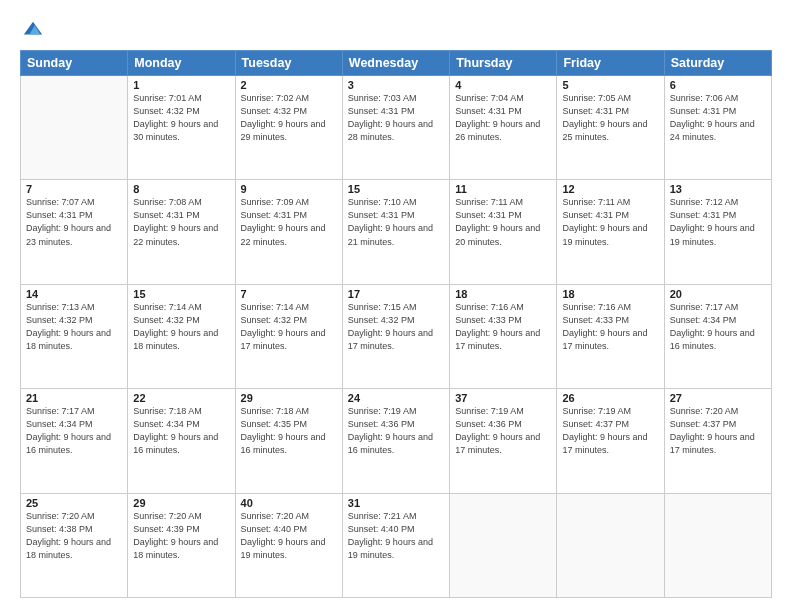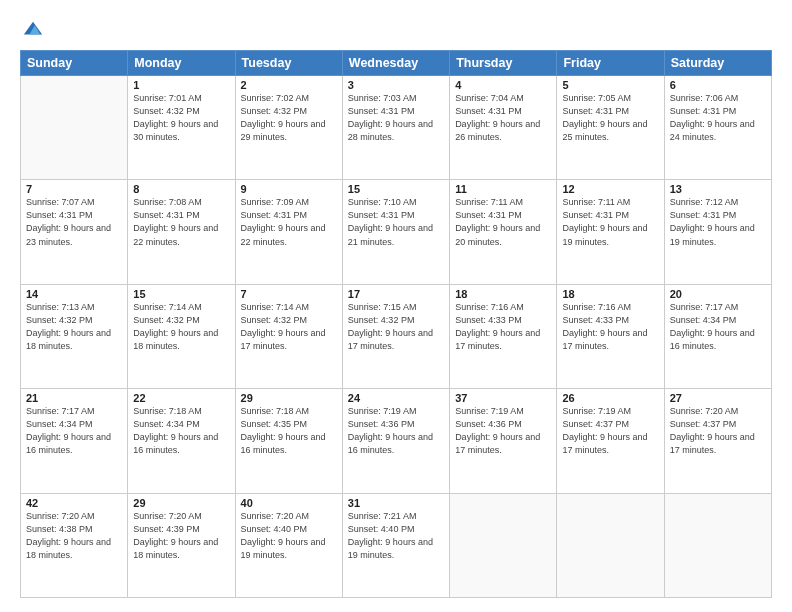--- a/index.html
+++ b/index.html
@@ -255,21 +255,21 @@
             <span class="day-number">26</span>
             <div class="day-info">Sunrise: 7:19 AM<br>Sunset: 4:37 PM<br>Daylight: 9 hours and 17 minutes.</div>
           </td>
           <td>
             <span class="day-number">27</span>
             <div class="day-info">Sunrise: 7:20 AM<br>Sunset: 4:37 PM<br>Daylight: 9 hours and 17 minutes.</div>
           </td>
         </tr>
         <tr>
           <td>
-            <span class="day-number">42</span>
+            <span class="day-number">25</span>
             <div class="day-info">Sunrise: 7:20 AM<br>Sunset: 4:38 PM<br>Daylight: 9 hours and 18 minutes.</div>
           </td>
           <td>
             <span class="day-number">29</span>
             <div class="day-info">Sunrise: 7:20 AM<br>Sunset: 4:39 PM<br>Daylight: 9 hours and 18 minutes.</div>
           </td>
           <td>
             <span class="day-number">40</span>
             <div class="day-info">Sunrise: 7:20 AM<br>Sunset: 4:40 PM<br>Daylight: 9 hours and 19 minutes.</div>
           </td>

